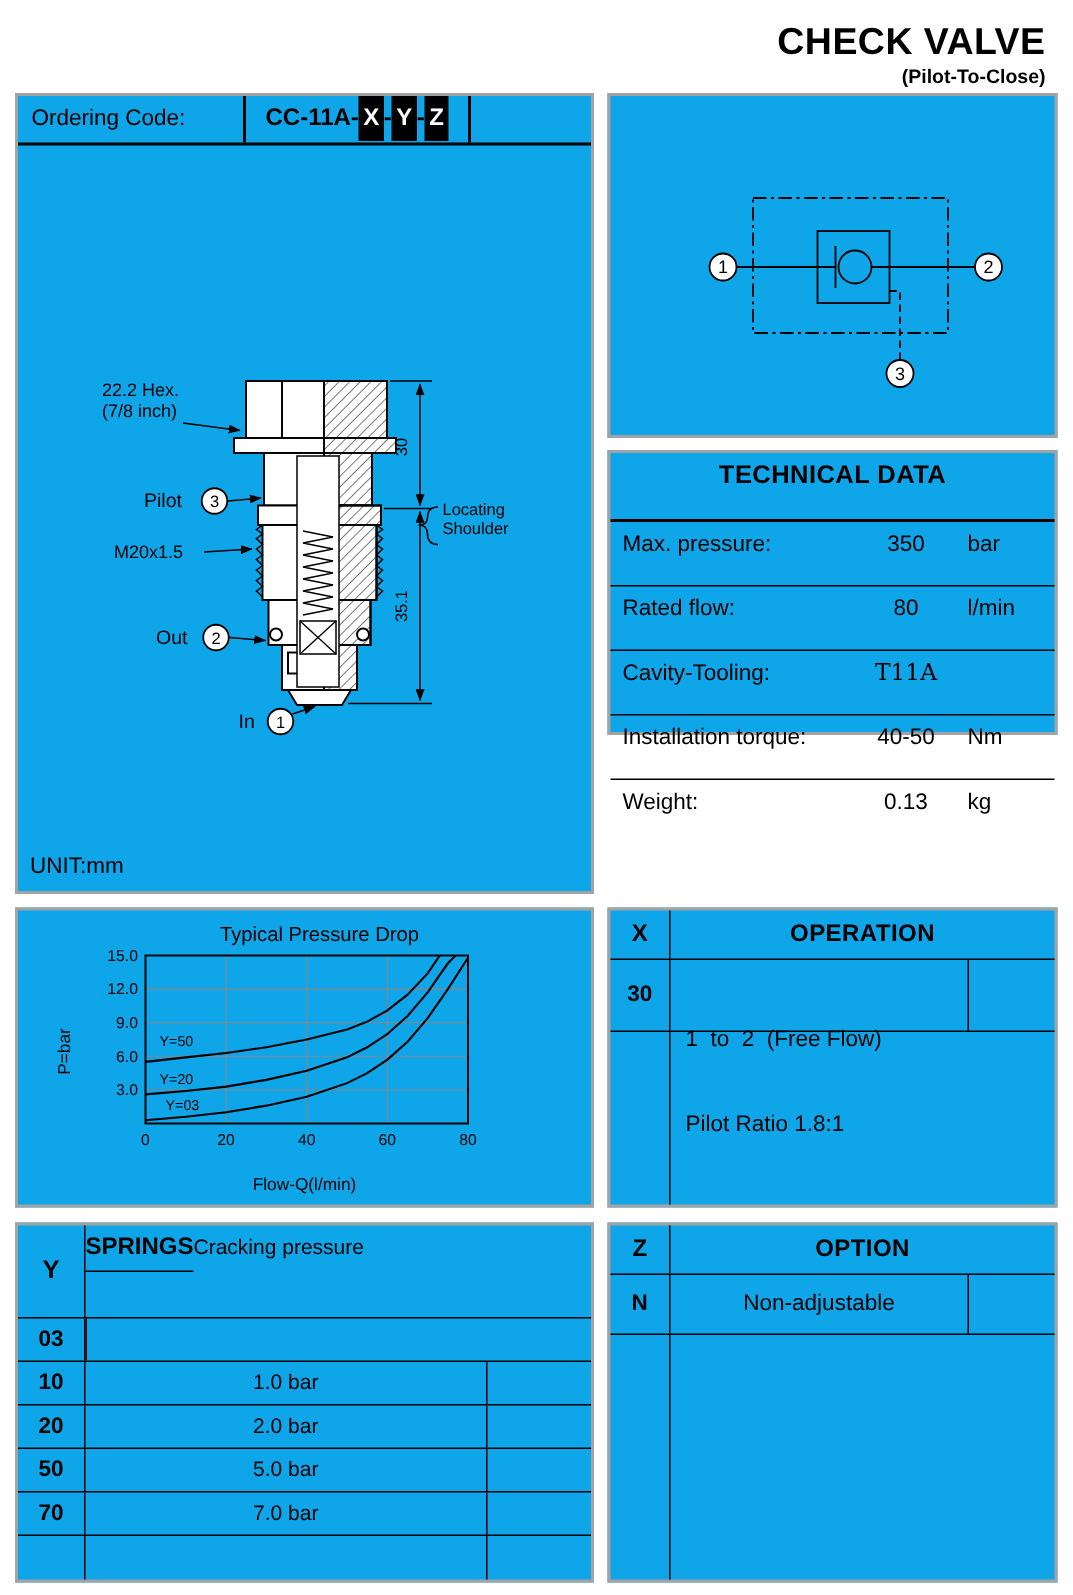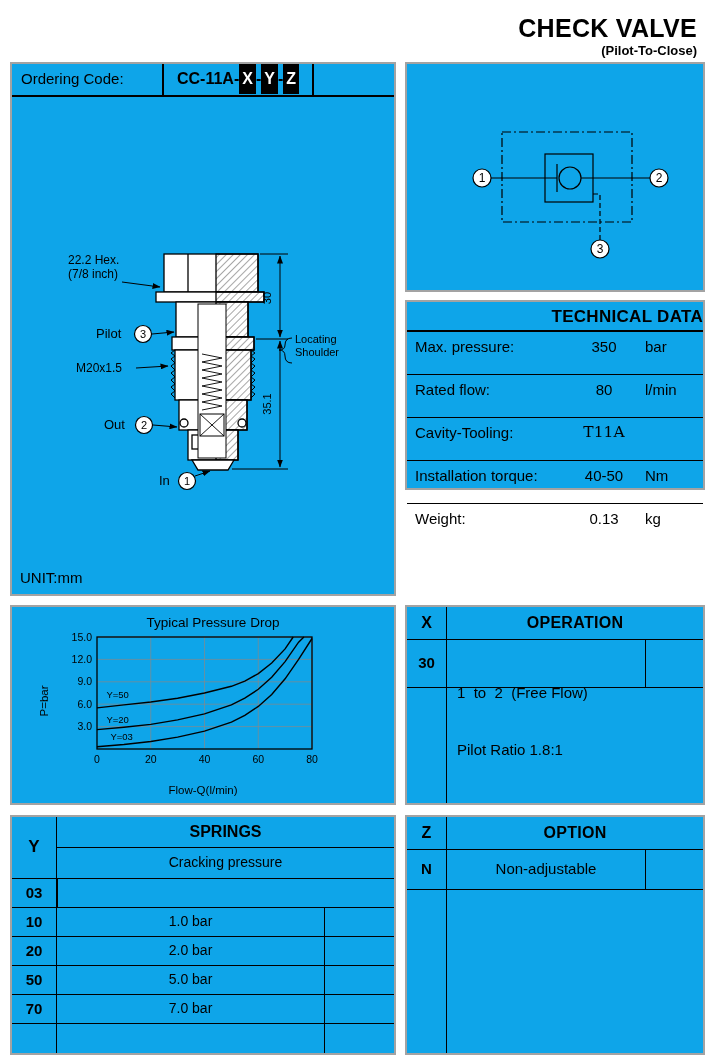--- a/index.html
+++ b/index.html
@@ -25,21 +25,21 @@
   .ordering-row { position:absolute; left:0; top:0; right:0; height:33px; border-bottom:2px solid #000; display:flex; }
   .ordering-label { width:152px; border-right:2px solid #000; font-size:15px; line-height:30px; padding-left:9px; }
   .ordering-code { width:150px; border-right:2px solid #000; text-align:center; line-height:30px; font-size:16px; font-weight:bold; }
   .ordering-rest { flex:1; }
   .code-box { display:inline-block; background:#000; color:#fff; padding:0 3px; }
 
   .valve-svg { position:absolute; left:14px; top:178px; }
   .unit-label { position:absolute; left:8px; bottom:8px; font-size:15px; }
 
   
-  .tech-title { height:30px; line-height:29px; text-align:right; font-weight:bold; font-size:17px; border-bottom:2px solid #000; letter-spacing:0.3px; }
+  .tech-title { height:46px; line-height:29px; text-align:center; font-weight:bold; font-size:17px; border-bottom:2px solid #000; letter-spacing:0.3px; }
   .td-row { display:flex; height:43px; line-height:29px; border-bottom:1.5px solid #000; font-size:15px; }
   .td-row:last-child { border-bottom:none; }
   .td-label { flex:1; padding-left:8px; }
   .td-value { width:82px; text-align:center; }
   .td-unit  { width:58px; }
   .serif { font-family:"DejaVu Serif", serif; font-size:15.5px; }
 
   
   .chart-title { text-align:center; font-size:13.5px; margin-top:8px; }
   .chart-ylabel { position:absolute; left:16px; top:88px; font-size:11.5px; transform:rotate(-90deg); }
@@ -58,21 +58,21 @@
   .op-code { width:40px; border-right:1.5px solid #000; text-align:center; font-weight:bold; font-size:15px; line-height:46px; }
   .op-main { flex:1; padding:5px 0 0 10px; font-size:15px; line-height:19px; white-space:pre-wrap; }
   .op-narrow { width:58px; border-left:1.5px solid #000; }
   .col-filler { flex:1; display:flex; }
   .col-filler .left-col { border-right:1.5px solid #000; }
   .col-filler .mid { flex:1; }
   .col-filler .right-col { border-left:1.5px solid #000; }
 
   .sp-header { display:flex; height:62px; border-bottom:1.5px solid #000; }
   .sp-ykey { width:45px; border-right:1.5px solid #000; text-align:center; font-weight:bold; font-size:17px; line-height:60px; }
-  .sp-hright { flex:1; display:flex; flex-direction:column; }
+  .sp-hright { flex:1; display:flex; }
   .sp-title { height:31px; line-height:30px; text-align:center; font-weight:bold; font-size:16px; border-bottom:1.5px solid #000; }
   .sp-sub { height:29px; line-height:28px; text-align:center; font-size:14px; }
   .sp-row { display:flex; height:29px; border-bottom:1.5px solid #000; }
   .sp-code { width:45px; border-right:1.5px solid #000; text-align:center; font-weight:bold; font-size:15px; line-height:27px; }
   .sp-value { flex:1; text-align:center; font-size:14px; line-height:27px; }
   .sp-narrow { width:70px; border-left:1.5px solid #000; }
 
   .zn-header { height:33px; }
   .zn-header .hdr-key { width:40px; line-height:31px; }
   .zn-header .hdr-title { line-height:31px; }

